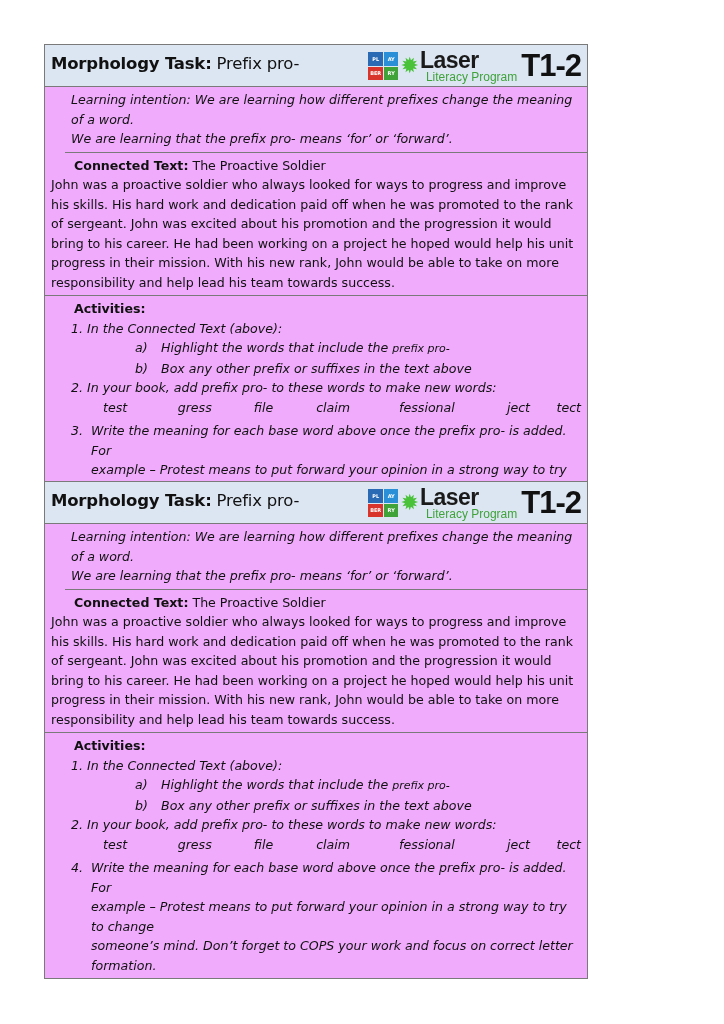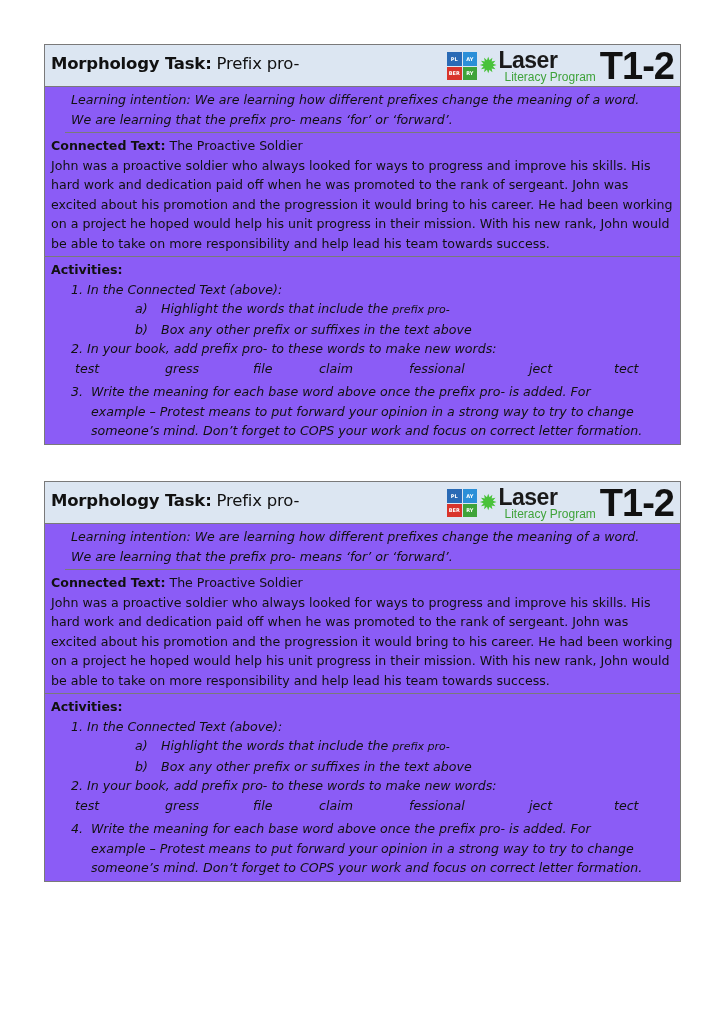--- a/index.html
+++ b/index.html
@@ -1,38 +1,38 @@
 <!DOCTYPE html>
 <html><head>
   <meta charset="utf-8">
   <style>
     html, body { margin: 0; padding: 0; background: #ffffff; }
     body { width: 724px; height: 1024px; position: relative; font-family: "DejaVu Sans", sans-serif; color: #111; overflow: hidden; }
-    .card { position: absolute; left: 44px; width: 637px; border: 1.5px solid #7a7a7a; background: #8b5cf6; box-sizing: border-box; }
+    .card { position: absolute; left: 44px; width: 544px; border: 1.5px solid #7a7a7a; background: #f0abfc; box-sizing: border-box; }
     .card1 { top: 44px; }
     .card2 { top: 481px; }
     .header { background: #dce6f2; height: 42px; border-bottom: 1.5px solid #7a7a7a; position: relative; box-sizing: border-box; }
     .header .title { position: absolute; left: 6px; top: 9px; font-size: 16.5px; letter-spacing: -0.2px; }
     .header .title b { font-weight: bold; }
     .logo { position: absolute; right: 6px; top: 4px; height: 34px; display: flex; align-items: center; }
     .puzzle { width: 30px; height: 28px; display: grid; grid-template-columns: 1fr 1fr; grid-template-rows: 1fr 1fr; gap: 1px; margin-right: 2px; }
     .puzzle span { font-size: 5px; color: #fff; font-weight: bold; display: flex; align-items: center; justify-content: center; font-family: "DejaVu Sans", sans-serif; }
     .pz1 { background: #2a6ab5; } .pz2 { background: #2b8fd8; } .pz3 { background: #d9342b; } .pz4 { background: #3fa33a; }
     .star { color: #49c23a; font-size: 22px; line-height: 1; margin-right: 1px; }
     .laser-wrap { display: flex; flex-direction: column; line-height: 1; margin-right: 4px; }
     .laser { font-size: 23px; font-weight: bold; color: #1a1a1a; letter-spacing: -0.5px; font-family: "Liberation Sans", sans-serif; }
     .litprog { font-size: 12px; color: #3fa33a; margin-left: 6px; margin-top: -1px; font-family: "Liberation Sans", sans-serif; }
-    .t12 { font-size: 38px; font-weight: bold; font-family: "Liberation Sans", sans-serif; letter-spacing: -1px; color: #111; }
+    .t12 { font-size: 31px; font-weight: bold; font-family: "Liberation Sans", sans-serif; letter-spacing: -1px; color: #111; }
     .section { border-bottom: 1.5px solid #7a7a7a; padding: 3px 6px; font-size: 12.6px; line-height: 19.5px; box-sizing: border-box; }
     .section:last-child { border-bottom: none; }
     .it { font-style: italic; margin-left: 20px; }
-    .heading-bold { font-weight: bold; }
+    .heading-bold { font-weight: bold; margin-left: 23px; }
     .sub { padding-left: 64px; }
     .sub .lbl { display: inline-block; width: 26px; }
-    .words { display: flex; padding-left: 24px; margin-bottom: 4px; }
+    .words { display: flex; padding-left: 24px; margin-bottom: 4px; text-align: center; }
     .words span { font-style: italic; display: inline-block; }
     .num3 { display: flex; }
     .num3 .n { width: 20px; flex: none; }
     .cops { font-weight: normal; text-align: center; }
     .small { font-size: 11px; }
   </style>
 </head>
 <body>
 
 <div class="card card1">

